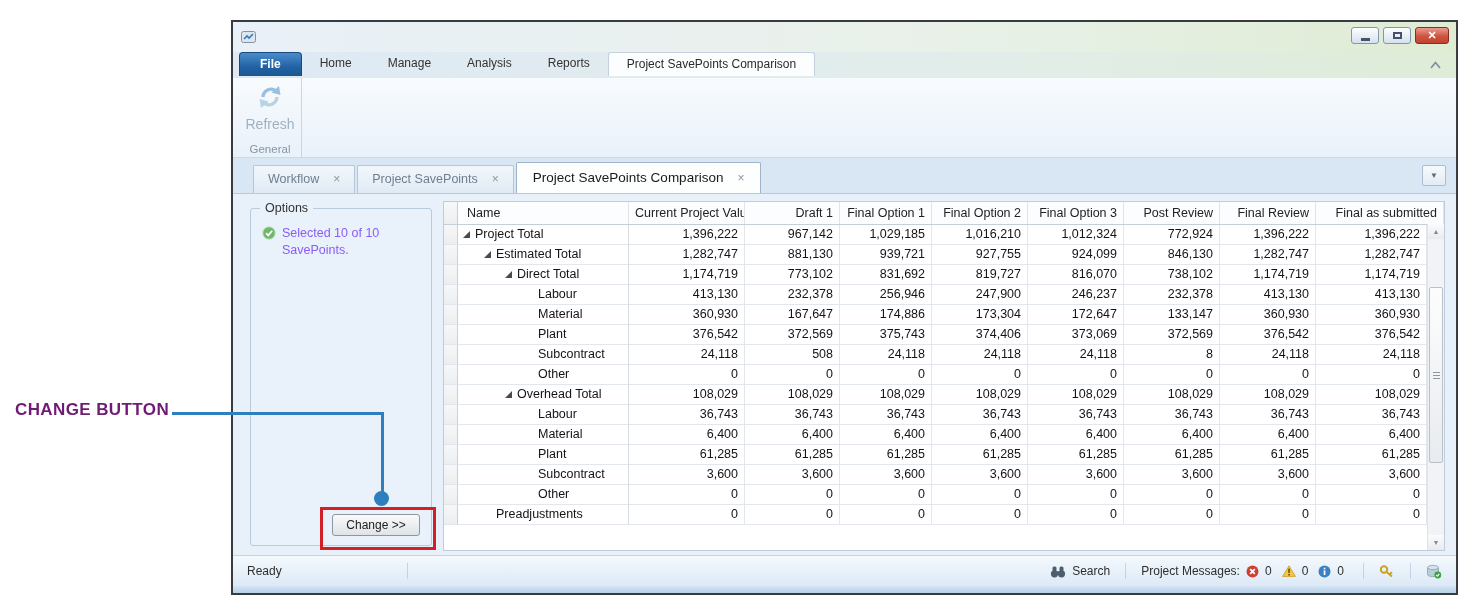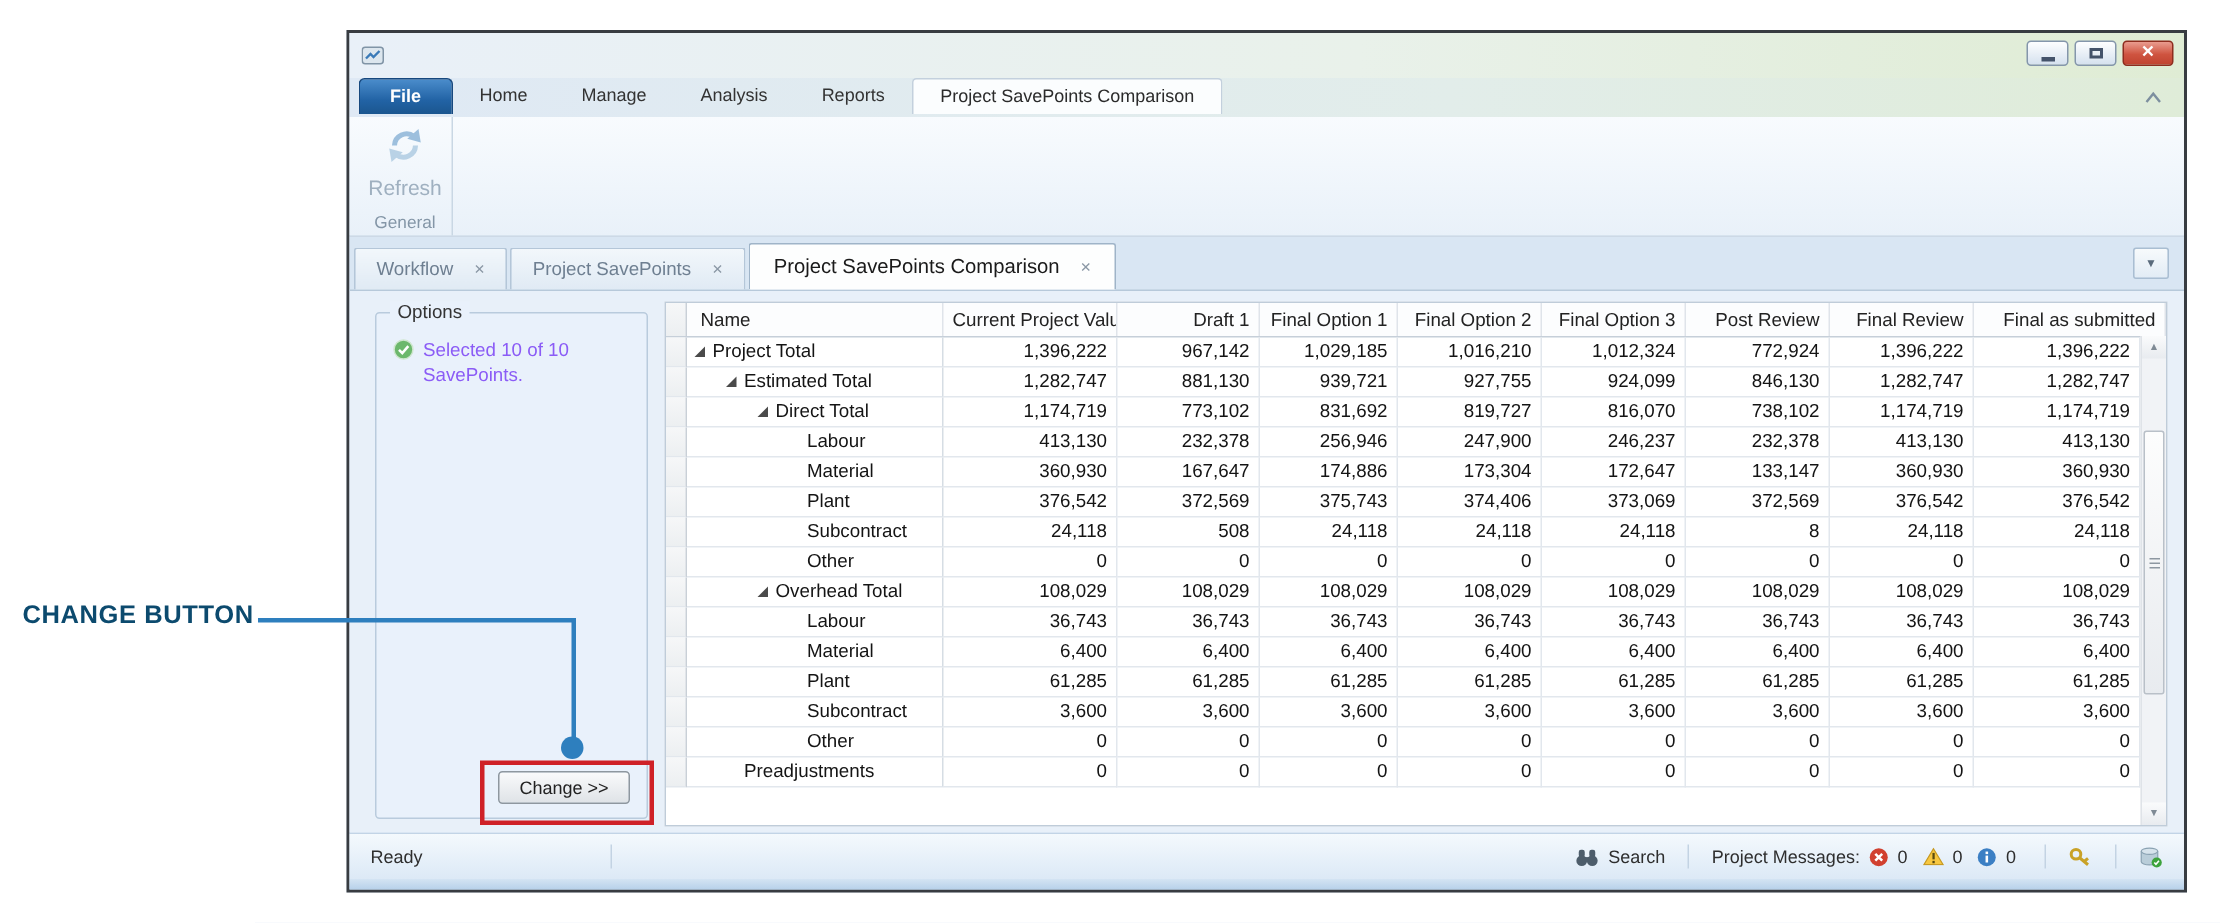--- a/index.html
+++ b/index.html
@@ -1,21 +1,21 @@
 <!DOCTYPE html>
 <html><head>
 <meta charset="utf-8">
 <style>
   html,body{margin:0;padding:0;background:#ffffff;}
   .canvas{position:relative;width:1480px;height:615px;background:#ffffff;overflow:hidden;
           font-family:"Liberation Sans",sans-serif;}
 
   
   .ann-title{position:absolute;left:15px;top:400px;font-size:17px;font-weight:bold;
-             letter-spacing:.4px;color:#0c4a6e;}
+             letter-spacing:.4px;color:#701a75;}
   .ann-body{position:absolute;left:15px;top:423px;font-size:14.5px;line-height:20px;color:#2a2b2d;}
   .callout-h{position:absolute;left:172px;top:412px;width:211px;height:3px;background:#2e7fbe;z-index:7;}
   .callout-v{position:absolute;left:381px;top:412px;width:3px;height:82px;background:#2e7fbe;z-index:7;}
   .callout-dot{position:absolute;left:374px;top:491px;width:15px;height:15px;border-radius:50%;
                background:#2e7fbe;z-index:7;}
   .highlight-rect{position:absolute;left:320px;top:507px;width:110px;height:37px;
                   border:3px solid #cf2127;z-index:6;background:transparent;}
 
   
   .win{position:absolute;left:231px;top:20px;width:1227px;height:575px;box-sizing:border-box;
@@ -44,21 +44,21 @@
 
   .ribbon{height:79px;flex:0 0 79px;background:linear-gradient(#f8fbfe,#e9f1f9);
           border-bottom:1px solid #cdd9e6;display:flex;}
   .rgroup{width:62px;margin-left:6px;display:flex;flex-direction:column;align-items:center;
           border-right:1px solid #c9d7e4;position:relative;}
   .refresh-btn{display:flex;flex-direction:column;align-items:center;margin-top:6px;}
   .refresh-label{font-size:14px;color:#9fb0c0;margin-top:2px;}
   .rgroup-label{position:absolute;bottom:2px;font-size:11.5px;color:#8496a7;}
 
   .tabstrip{height:35px;flex:0 0 35px;background:#d9e6f3;display:flex;align-items:flex-end;
-            padding-left:3px;border-bottom:1px solid #b7c9da;}
+            padding-left:20px;border-bottom:1px solid #b7c9da;}
   .dtab{display:flex;align-items:center;gap:14px;font-size:12.5px;color:#6e7f91;
         background:linear-gradient(#f2f7fb,#e0eaf4);border:1px solid #b4c6d8;border-bottom:none;
         border-radius:2px 2px 0 0;padding:6px 14px 7px 14px;margin-right:2px;cursor:default;}
   .dtab .x{color:#8b98a6;font-size:12px;}
   .dtab.active{background:#fdfefe;color:#1a1a1a;font-size:13.5px;border-color:#9fb4c8;
                padding:7px 16px 8px 16px;}
   .strip-drop{margin-left:auto;margin-right:10px;align-self:center;width:22px;height:19px;
               border:1px solid #a9bed2;border-radius:2px;background:linear-gradient(#f7fafc,#e2ecf5);
               display:flex;align-items:center;justify-content:center;font-size:8px;color:#5a6b7c;}
 

